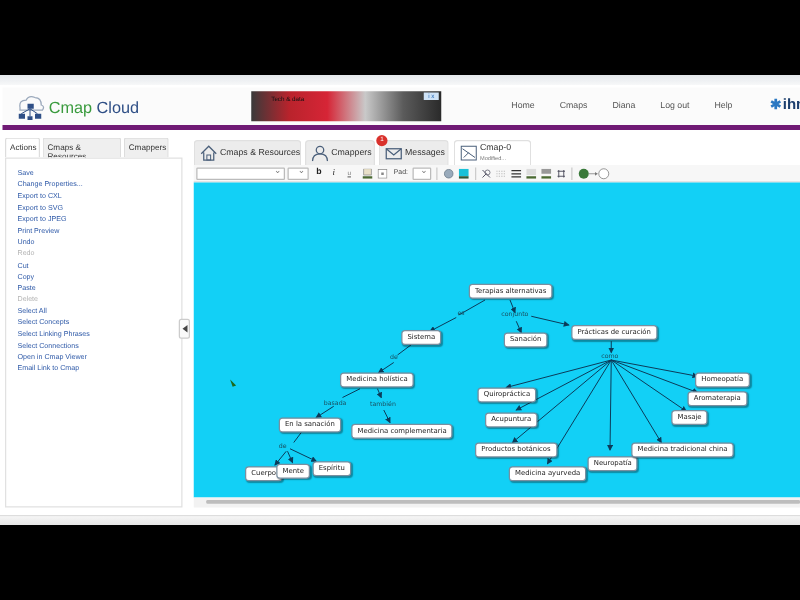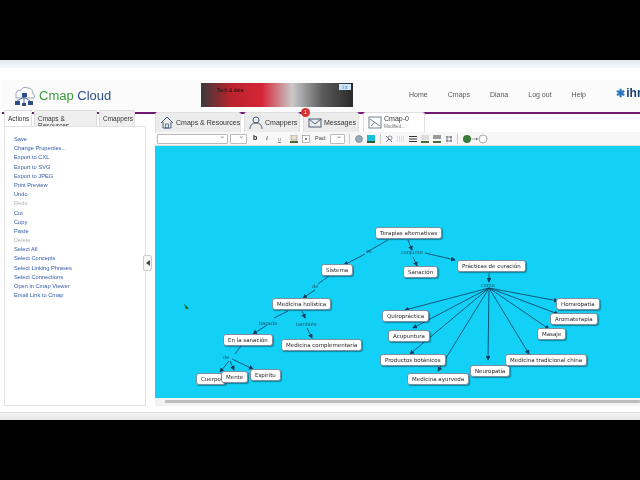--- a/index.html
+++ b/index.html
@@ -1,19 +1,19 @@
 <!DOCTYPE html>
 <html><head>
 <meta charset="utf-8">
 <style>
   * { box-sizing: border-box; margin: 0; padding: 0; }
   html, body { width: 640px; height: 480px; overflow: hidden; background: #000; font-family: "Liberation Sans", sans-serif; }
   .screen { position: absolute; left: 0; top: 60px; width: 640px; height: 360px; background: #fff; overflow: hidden; }
   .topstrip { position: absolute; left: 0; top: 0; width: 640px; height: 8px; background: linear-gradient(#e4e8ec, #f7f8f9); }
-  .header { position: absolute; left: 2px; top: 20px; width: 638px; height: 34px; background: #fbfbfb; border-bottom: 2px solid #701a75; text-decoration: underline; }
+  .header { position: absolute; left: 2px; top: 10px; width: 638px; height: 34px; background: #fbfbfb; border-bottom: 4px solid #701a75; text-decoration: underline; }
   .logo { position: absolute; left: 10px; top: 6px; width: 24px; height: 22px; }
   .brand { position: absolute; left: 37px; top: 8px; font-size: 13px; }
   .brand .c1 { color: #3a9b3e; }
   .brand .c2 { color: #2f4f86; }
   .ad { position: absolute; left: 199px; top: 3px; width: 152px; height: 24px; background: linear-gradient(90deg,#3a3a3a 0%,#b9232c 20%,#d62536 40%,#c9c9c9 60%,#5b5b5b 80%,#2a2a2a 100%); }
   .ad .ad-text { position: absolute; left: 16px; top: 4px; font-size: 5px; color: #111; line-height: 6px; width: 28px; }
   .ad .adx { position: absolute; right: 2px; top: 1px; width: 12px; height: 6px; background: #cfe3f7; font-size: 5px; color: #2a6bb5; text-align: center; line-height: 6px; }
   .topnav { position: absolute; right: 0; top: 11px; display: flex; gap: 0; font-size: 7px; color: #555; }
   .topnav span { margin-left: 20px; }
   .ihm { position: absolute; left: 614px; top: 6px; font-size: 12px; font-weight: bold; color: #1d3f6e; }

